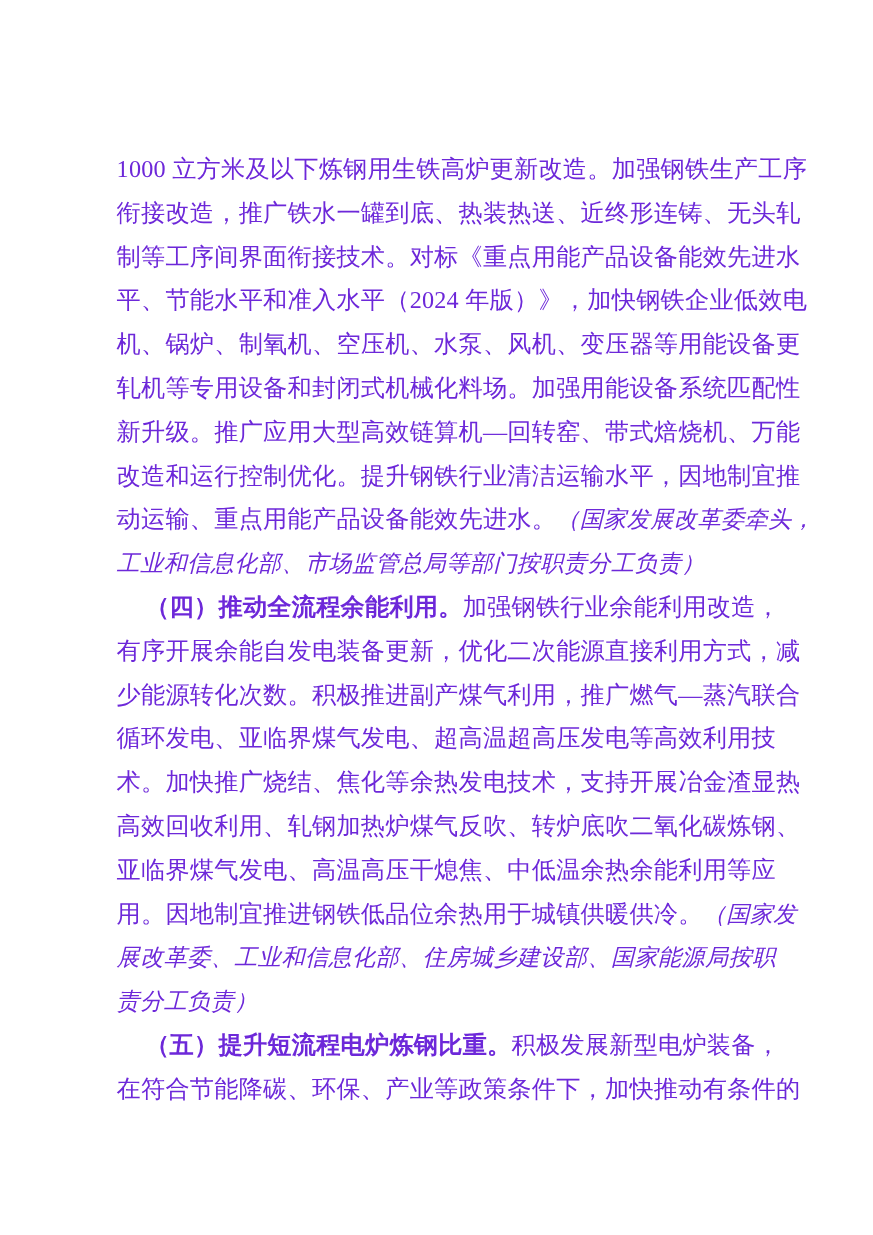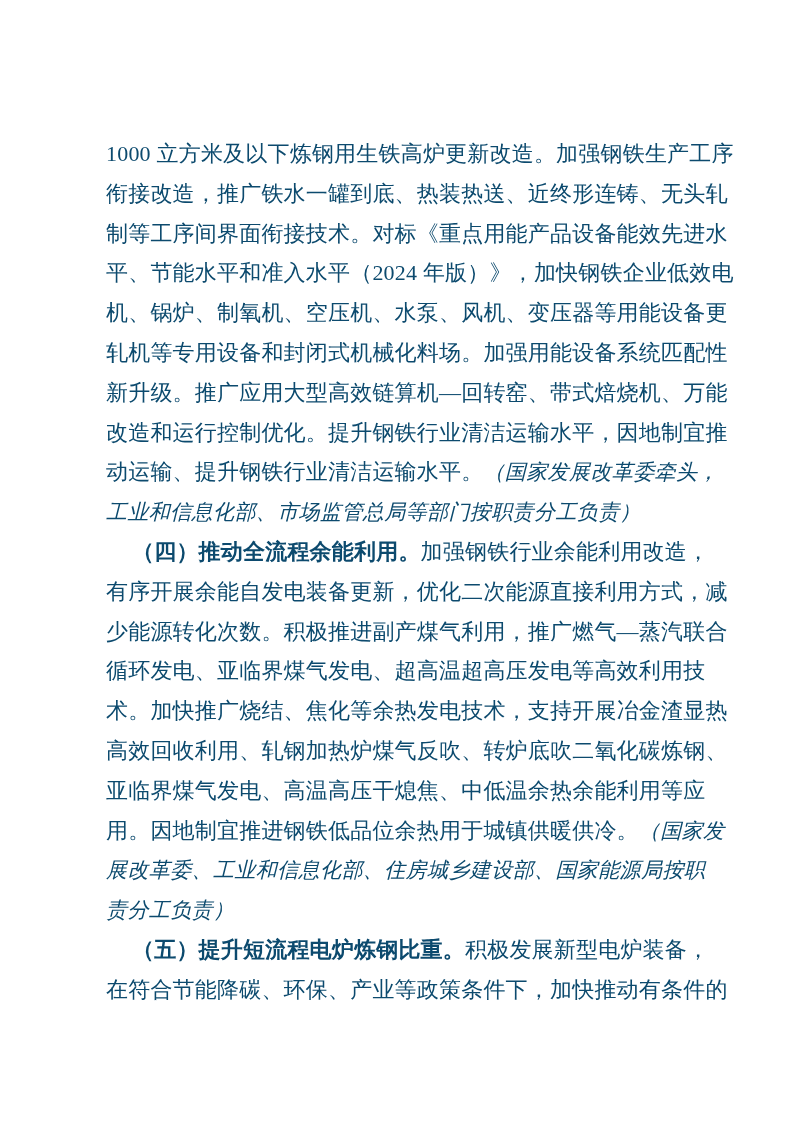--- a/index.html
+++ b/index.html
@@ -18,21 +18,21 @@
   .content {
     position: absolute;
     left: 106px;
     top: 134px;
     width: 583px;
   }
   .line {
     height: 39.8px;
     line-height: 39.8px;
     font-size: 22px;
-    color: #0c4a6e;
+    color: #6d28d9;
     white-space: nowrap;
     text-align: justify;
     text-align-last: justify;
     letter-spacing: 0.2px;
   }
   .line.no-just {
     text-align: left;
     text-align-last: left;
   }
   .line.ind {
@@ -59,21 +59,21 @@
 <div class="page">
   <div class="content">
       <div class="line"><span class="seg-normal">1000 立方米及以下炼钢用生铁高炉更新改造。加强钢铁生产工序</span></div>
       <div class="line"><span class="seg-normal">衔接改造，推广铁水一罐到底、热装热送、近终形连铸、无头轧</span></div>
       <div class="line"><span class="seg-normal">制等工序间界面衔接技术。对标《重点用能产品设备能效先进水</span></div>
       <div class="line"><span class="seg-normal">平、节能水平和准入水平（2024 年版）》，加快钢铁企业低效电</span></div>
       <div class="line"><span class="seg-normal">机、锅炉、制氧机、空压机、水泵、风机、变压器等用能设备更</span></div>
       <div class="line"><span class="seg-normal">轧机等专用设备和封闭式机械化料场。加强用能设备系统匹配性</span></div>
       <div class="line"><span class="seg-normal">新升级。推广应用大型高效链算机—回转窑、带式焙烧机、万能</span></div>
       <div class="line"><span class="seg-normal">改造和运行控制优化。提升钢铁行业清洁运输水平，因地制宜推</span></div>
-      <div class="line"><span class="seg-normal">动运输、提升钢铁行业清洁运输水平。</span><span class="seg-kai">（国家发展改革委牵头，</span></div>
+      <div class="line"><span class="seg-normal">动运输、重点用能产品设备能效先进水。</span><span class="seg-kai">（国家发展改革委牵头，</span></div>
       <div class="line no-just"><span class="seg-kai">工业和信息化部、市场监管总局等部门按职责分工负责）</span></div>
       <div class="line ind"><span class="seg-bold">（四）推动全流程余能利用。</span><span class="seg-normal">加强钢铁行业余能利用改造，</span></div>
       <div class="line"><span class="seg-normal">有序开展余能自发电装备更新，优化二次能源直接利用方式，减</span></div>
       <div class="line"><span class="seg-normal">少能源转化次数。积极推进副产煤气利用，推广燃气—蒸汽联合</span></div>
       <div class="line"><span class="seg-normal">循环发电、亚临界煤气发电、超高温超高压发电等高效利用技</span></div>
       <div class="line"><span class="seg-normal">术。加快推广烧结、焦化等余热发电技术，支持开展冶金渣显热</span></div>
       <div class="line"><span class="seg-normal">高效回收利用、轧钢加热炉煤气反吹、转炉底吹二氧化碳炼钢、</span></div>
       <div class="line"><span class="seg-normal">亚临界煤气发电、高温高压干熄焦、中低温余热余能利用等应</span></div>
       <div class="line"><span class="seg-normal">用。因地制宜推进钢铁低品位余热用于城镇供暖供冷。</span><span class="seg-kai">（国家发</span></div>
       <div class="line"><span class="seg-kai">展改革委、工业和信息化部、住房城乡建设部、国家能源局按职</span></div>

